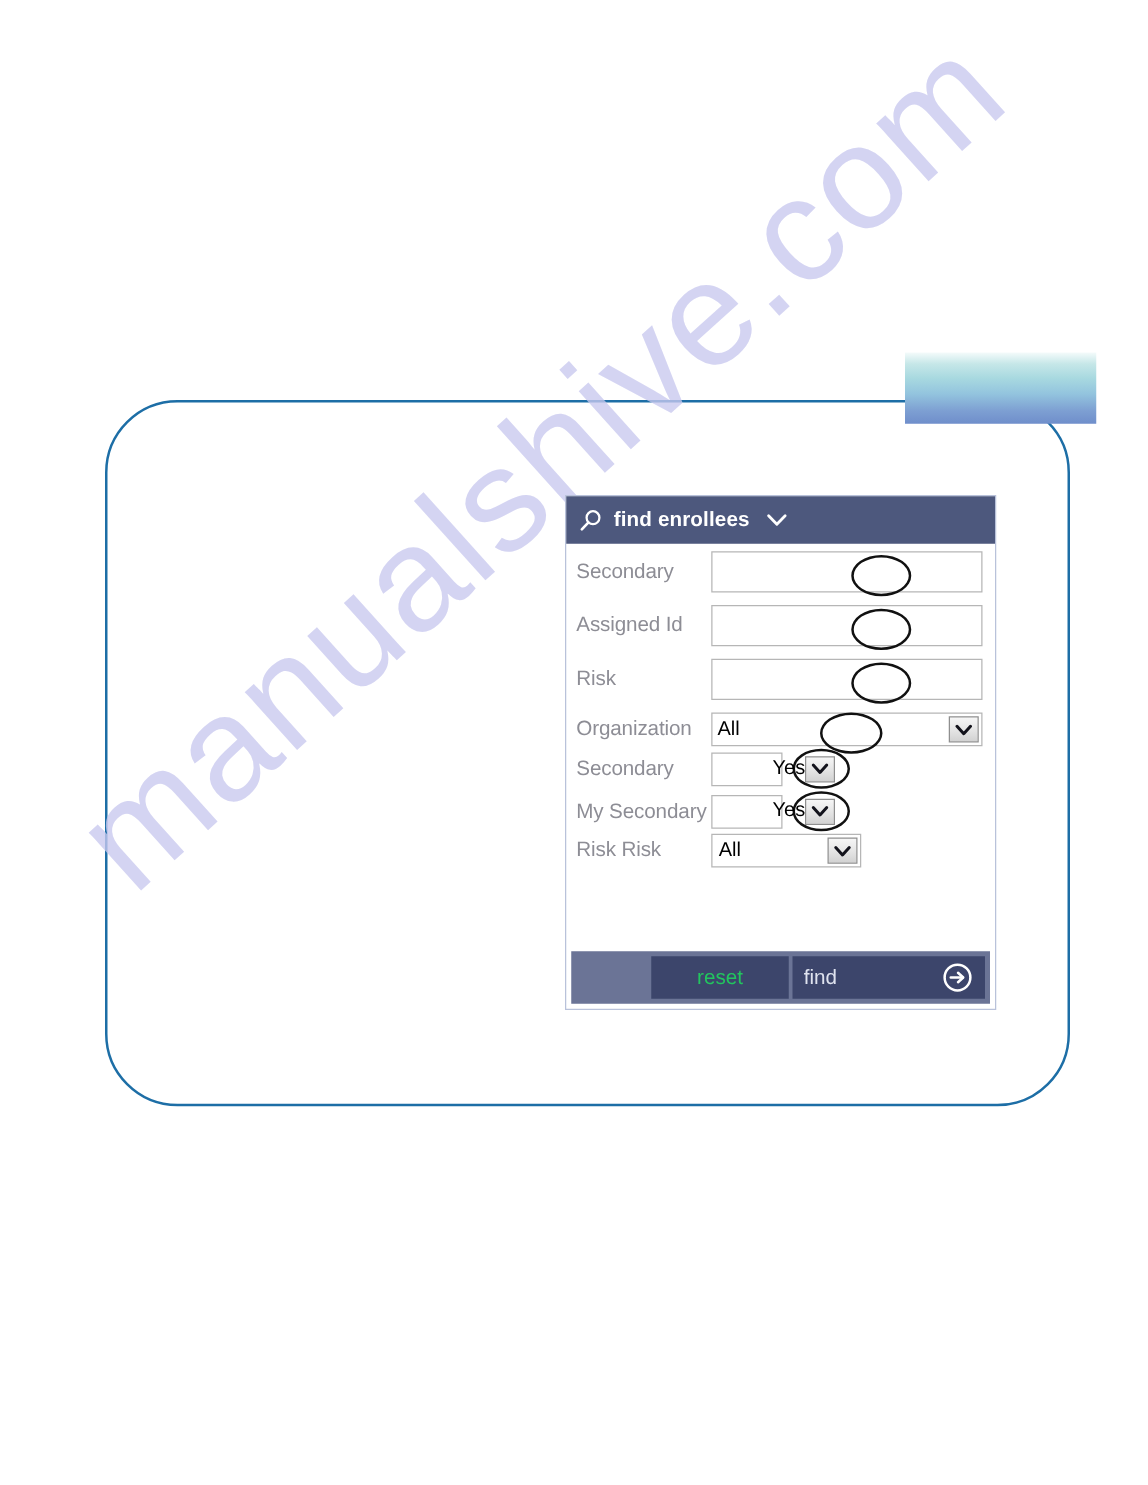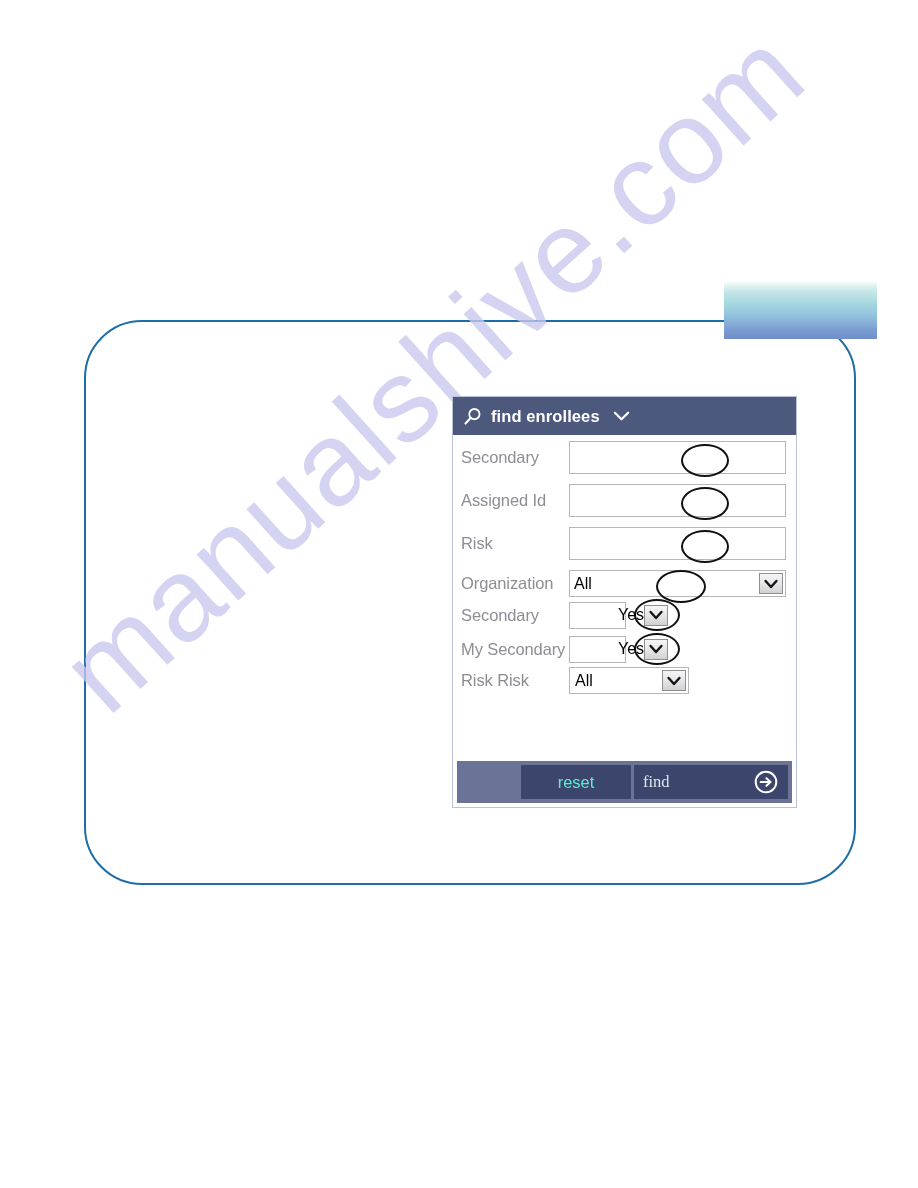--- a/index.html
+++ b/index.html
@@ -210,41 +210,40 @@
     background: #6b7496;
     display: flex;
     align-items: center;
     padding: 4px;
     box-sizing: border-box;
   }
   .btn-reset {
     width: 110px;
     height: 34px;
     background: #3c456b;
-    color: #5eead4;
+    color: #22c55e;
     font-size: 16.5px;
     display: flex;
     align-items: center;
     justify-content: center;
     margin-left: 60px;
     box-sizing: border-box;
   }
   .btn-find {
     flex: 1;
     height: 34px;
     background: #3c456b;
     color: #dfe3ef;
     font-size: 16.5px;
     display: flex;
     align-items: center;
     justify-content: space-between;
     padding: 0 9px 0 9px;
     margin-left: 3px;
     box-sizing: border-box;
-    font-family: Liberation Serif, serif;
   }
   .arrow-go { width: 26px; height: 26px; display:block; }
 </style>
 </head>
 <body>
 
 <div id="page">
 
   <div id="accent-box"></div>
 

